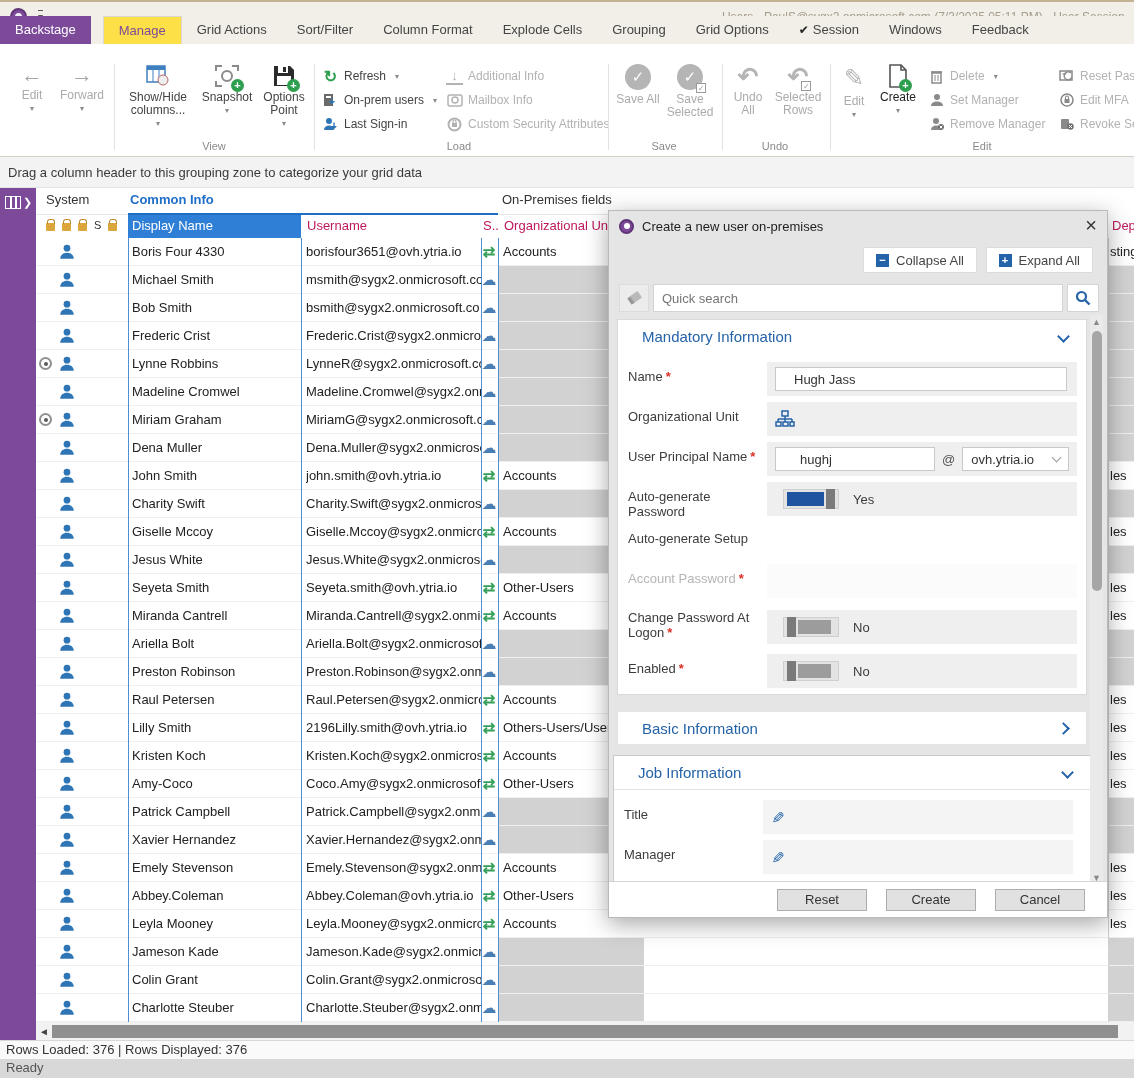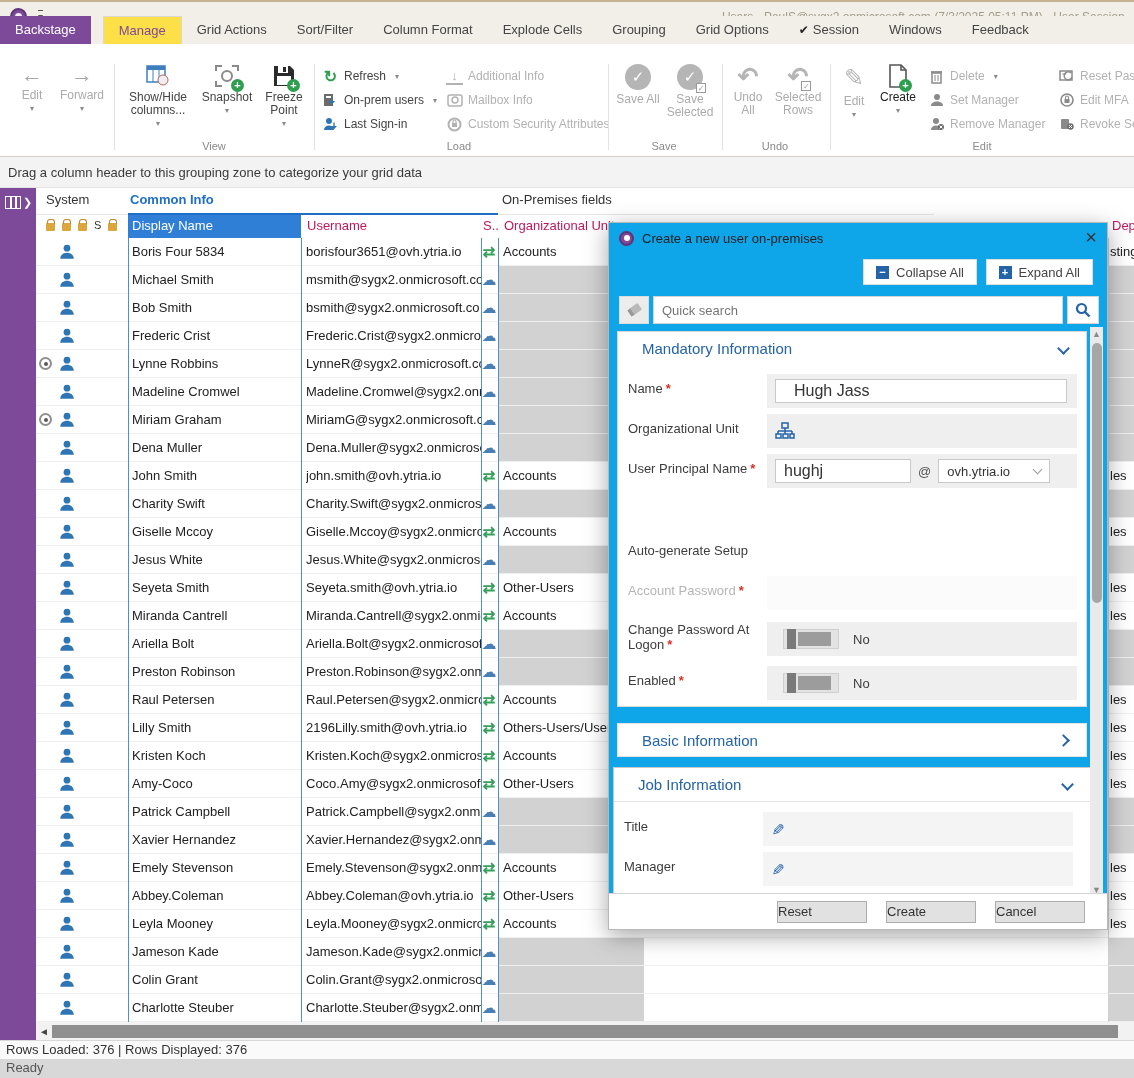--- a/index.html
+++ b/index.html
@@ -88,21 +88,21 @@
 
   #hscroll{left:36px;top:834px;width:1098px;height:18px;background:#f2f2f2;display:flex;align-items:center}
   #hs-left{width:16px;text-align:center;color:#444;font-size:10px}
   #hs-thumb{height:13px;background:#8f8f8f;width:1066px}
 
   
   #status1{left:0;top:1040px;width:1134px;height:19px;background:#fafafa;border-top:1px solid #d8d8d8;font-size:13px;color:#333;padding-left:6px;line-height:18px}
   #status2{left:0;top:1059px;width:1134px;height:19px;background:#d8d8d8;font-size:13px;color:#555;padding-left:6px;line-height:18px}
 
   
-  #dialog{left:608px;top:222px;width:500px;height:708px;background:#0ea5e9;border:1px solid #b9b9b9;box-shadow:0 6px 22px rgba(0,0,0,.35);z-index:20}
+  #dialog{left:608px;top:210px;width:500px;height:708px;background:#e5e5e5;border:1px solid #b9b9b9;box-shadow:0 6px 22px rgba(0,0,0,.35);z-index:20}
   #dlg-title{left:0;top:0;width:100%;height:30px;display:flex;align-items:center;padding:0 10px;font-size:13px;color:#222;gap:8px}
   #dlg-logo{width:15px;height:15px;border-radius:50%;background:var(--purple);border:2px solid #5e3577;display:flex;align-items:center;justify-content:center;flex:none}
   #dlg-logo i{width:6px;height:6px;border-radius:50%;background:#fff}
   #dlg-close{position:absolute;right:10px;top:4px;font-size:20px;color:#333;line-height:20px}
   .dlg-topbtn{position:absolute;top:36px;height:26px;background:#fff;border:1px solid #dcdcdc;display:flex;align-items:center;gap:7px;padding:0 12px;font-size:13px;color:#444}
   .sqico{width:13px;height:13px;background:var(--blue);color:#fff;font-size:11px;line-height:13px;text-align:center;font-weight:bold}
   #dlg-search{position:absolute;left:10px;top:72px;width:480px;height:30px;display:flex;align-items:center;gap:4px}
   #eraser-btn{width:30px;height:28px;background:#ececec;border:1px solid #dcdcdc;display:flex;align-items:center;justify-content:center}
   .eraser{width:13px;height:8px;background:#b9b9b9;transform:rotate(-35deg);border-radius:1px;border-left:4px solid #999}
   #qsearch{flex:1;height:28px;border:1px solid #d4d4d4;background:#fff;font-size:13px;color:#333;padding:0 8px;outline:none}
@@ -114,21 +114,21 @@
 
   #card-mandatory{position:absolute;left:8px;top:108px;width:470px;height:376px;background:#fff;border:1px solid #d9d9d9}
   .sec-head{position:relative;height:32px;display:flex;align-items:center;justify-content:space-between;padding:0 18px 0 24px}
   .sec-title{font-size:15px;font-weight:normal;color:var(--blue)}
   .frow{position:absolute;left:0;width:470px;height:34px}
   .flabel{position:absolute;left:10px;top:7px;font-size:13px;color:#3c3c3c;width:140px;line-height:15px}
   .flabel.dis{color:#b5b5b5}
   .req{color:var(--red);font-weight:bold;margin-left:3px}
   .fctrl{position:absolute;left:149px;top:0;width:310px;height:34px;background:#efefef;display:flex;align-items:center;padding:0 8px}
   .fctrl.plain{background:#fbfbfb}
-  .tinput{height:24px;border:1px solid #c9c9c9;background:#fff;font-size:16px;color:#333;padding:0 8px 0 18px;outline:none}
+  .tinput{height:24px;border:1px solid #c9c9c9;background:#fff;font-size:13px;color:#333;padding:0 8px 0 18px;outline:none}
   .toggle{width:56px;height:20px;background:#e3e3e3;border:1px solid #cfcfcf;display:flex;align-items:center;margin-left:8px}
   .toggle .bar{height:14px}
   .toggle .knob{width:9px;height:20px;background:#7a7a7a}
   .toggle.yes .bar{order:0;width:37px;background:var(--tgl-blue);margin-left:3px}
   .toggle.yes .knob{order:1;margin-left:2px}
   .toggle.no .knob{order:0;margin-left:3px}
   .toggle.no .bar{order:1;width:33px;background:#9c9c9c;margin-left:2px}
   .tgl-text{font-size:13px;color:#3c3c3c;margin-left:14px}
   .selbox{height:24px;background:#fff;border:1px solid #c9c9c9;display:flex;align-items:center;justify-content:space-between;font-size:13px;color:#333;padding:0 8px;width:112px}
   .sel-caret{width:7px;height:7px;border-right:1.5px solid #9a9a9a;border-bottom:1.5px solid #9a9a9a;transform:rotate(45deg);margin-top:-3px}
@@ -139,21 +139,21 @@
 
   #bar-basic{position:absolute;left:8px;top:500px;width:470px;height:34px;background:#fff;border:1px solid #e3e3e3}
   #card-job{position:absolute;left:4px;top:544px;width:478px;height:128px;background:#fff;border:1px solid #c9c9c9}
   #card-job .sec-head{border-bottom:1px solid #e3e3e3;height:34px}
 
   #dlg-scroll{position:absolute;right:4px;top:104px;width:13px;height:570px;background:#eaeaea}
   #dlg-thumb{position:absolute;left:1.5px;top:16px;width:10px;height:260px;background:#a6a6a6;border-radius:5px}
   .scr-arrow{position:absolute;left:0;width:13px;text-align:center;font-size:9px;color:#8a8a8a}
 
   #dlg-footer{position:absolute;left:0;bottom:0;width:100%;height:36px;background:#fff;border-top:1px solid #d4d4d4;display:flex;align-items:center;justify-content:flex-end;gap:19px;padding-right:22px}
-  .dlg-btn{width:90px;height:22px;background:#e1e1e1;border:1px solid #adadad;font-size:13px;color:#333;text-align:left;line-height:20px}
+  .dlg-btn{width:90px;height:22px;background:#e1e1e1;border:1px solid #adadad;font-size:13px;color:#333;text-align:center;line-height:20px}
 
   svg{display:block}
 </style>
 </head>
 <body>
 
 <div id="titlebar" class="abs">
   <div id="app-icon" class="abs">
       <i></i>
     </div>
@@ -226,21 +226,21 @@
   <div class="bigbtn" style="left:260px;width:48px">
     <span class="relwrap">
       <svg width="24" height="24" viewBox="0 0 24 24">
           <path d="M2 2 h16 l4 4 v16 h-20 z" fill="#2b2b2b"></path>
           <rect x="6" y="2" width="10" height="7" fill="#fff"></rect>
           <rect x="11" y="3" width="3" height="5" fill="#2b2b2b"></rect>
           <rect x="5" y="12" width="14" height="9" fill="#fff"></rect>
         </svg>
       <span class="greenplus">+</span>
     </span>
-    <span class="blabel">Freeze Point</span>
+    <span class="blabel">Options Point</span>
       <span class="caret">▾</span>
   </div>
   <div class="rgroup-label" style="left:114px;width:200px">View</div>
   <div class="rdiv" style="left:314px"></div>
 
   <div class="sbtn" style="left:322px;top:8px">
     <span class="ico16" style="color:#2e9e4f;font-size:16px;font-weight:bold">↻</span>
     <span>Refresh</span>
       <span class="caret">▾</span>
   </div>
@@ -435,21 +435,21 @@
 
   <div id="rows">
   <div class="grid-row">
 
     <span class="sysico">
       <svg width="18" height="18" viewBox="0 0 16 16">
             <circle cx="8" cy="4.6" r="3" fill="#2e75b6"></circle>
             <path d="M2 14 c0-3.4 2.7-5.4 6-5.4 s6 2 6 5.4 z" fill="#2e75b6"></path>
           </svg>
     </span>
-    <span class="cell dn">Boris Four 5834</span>
+    <span class="cell dn">Boris Four 4330</span>
     <span class="cell un">borisfour3651@ovh.ytria.io</span>
     <span class="cell sync-ico sync">⇄</span>
     <span class="cell ou">Accounts</span>
     <span class="cell dept">sting</span>
   </div>
 
   <div class="grid-row">
 
     <span class="sysico">
       <svg width="18" height="18" viewBox="0 0 16 16">
@@ -926,29 +926,39 @@
             <rect x="1" y="12" width="5" height="4" fill="none" stroke="#2563a8" stroke-width="1.5"></rect>
             <rect x="8" y="12" width="5" height="4" fill="none" stroke="#2563a8" stroke-width="1.5"></rect>
             <rect x="15" y="12" width="4" height="4" fill="none" stroke="#2563a8" stroke-width="1.5"></rect>
           </svg>
       </span>
     </div>
 
     <div class="frow" style="top:122px">
       <span class="flabel"><span>User Principal Name</span><span class="req">*</span></span>
       <span class="fctrl">
-        <input class="tinput" style="width: 136px; padding-left: 8px;" value="hughj">
+        <input class="tinput" style="width: 160px; padding-left: 24px;" value="hughj">
         <span style="margin:0 7px;font-size:13px;color:#555">@</span>
         <span class="selbox">
           <span>ovh.ytria.io</span>
           <span class="sel-caret"></span>
         </span>
       </span>
     </div>
 
+    <div class="frow" style="top:162px">
+      <span class="flabel">Auto-generate Password</span>
+      <span class="fctrl">
+        <span class="toggle yes">
+            <span class="bar"></span>
+            <span class="knob"></span>
+          </span>
+        <span class="tgl-text">Yes</span>
+      </span>
+    </div>
 
     <div class="frow" style="top:204px">
       <span class="flabel">Auto-generate Setup</span>
     </div>
 
     <div class="frow" style="top:244px">
       <span class="flabel dis"><span>Account Password</span><span class="req">*</span></span>
       <span class="fctrl plain"></span>
     </div>
 

